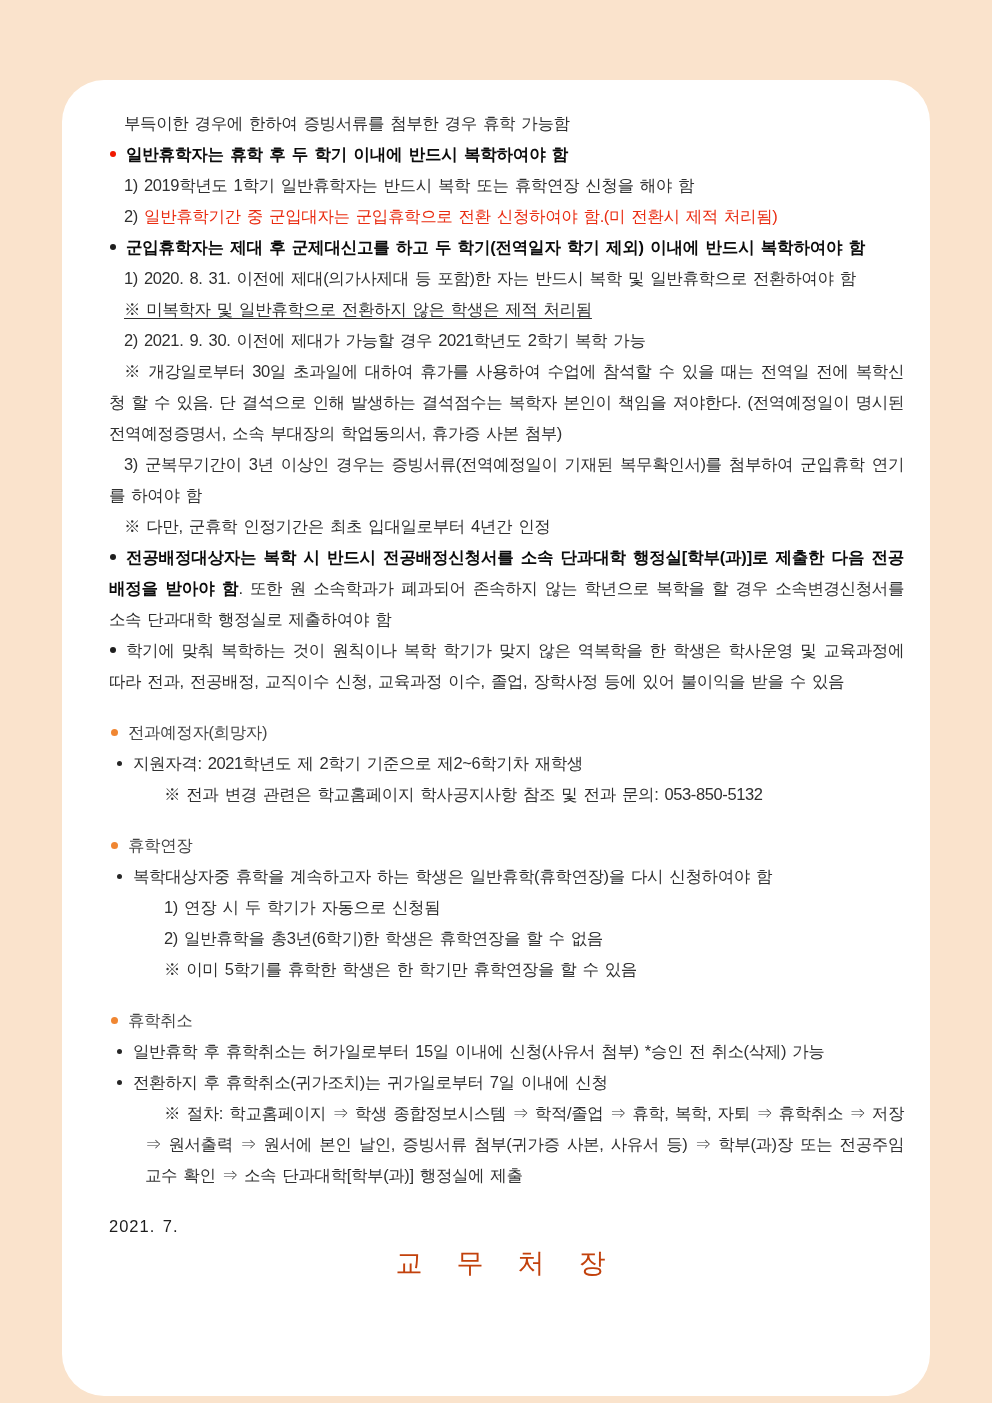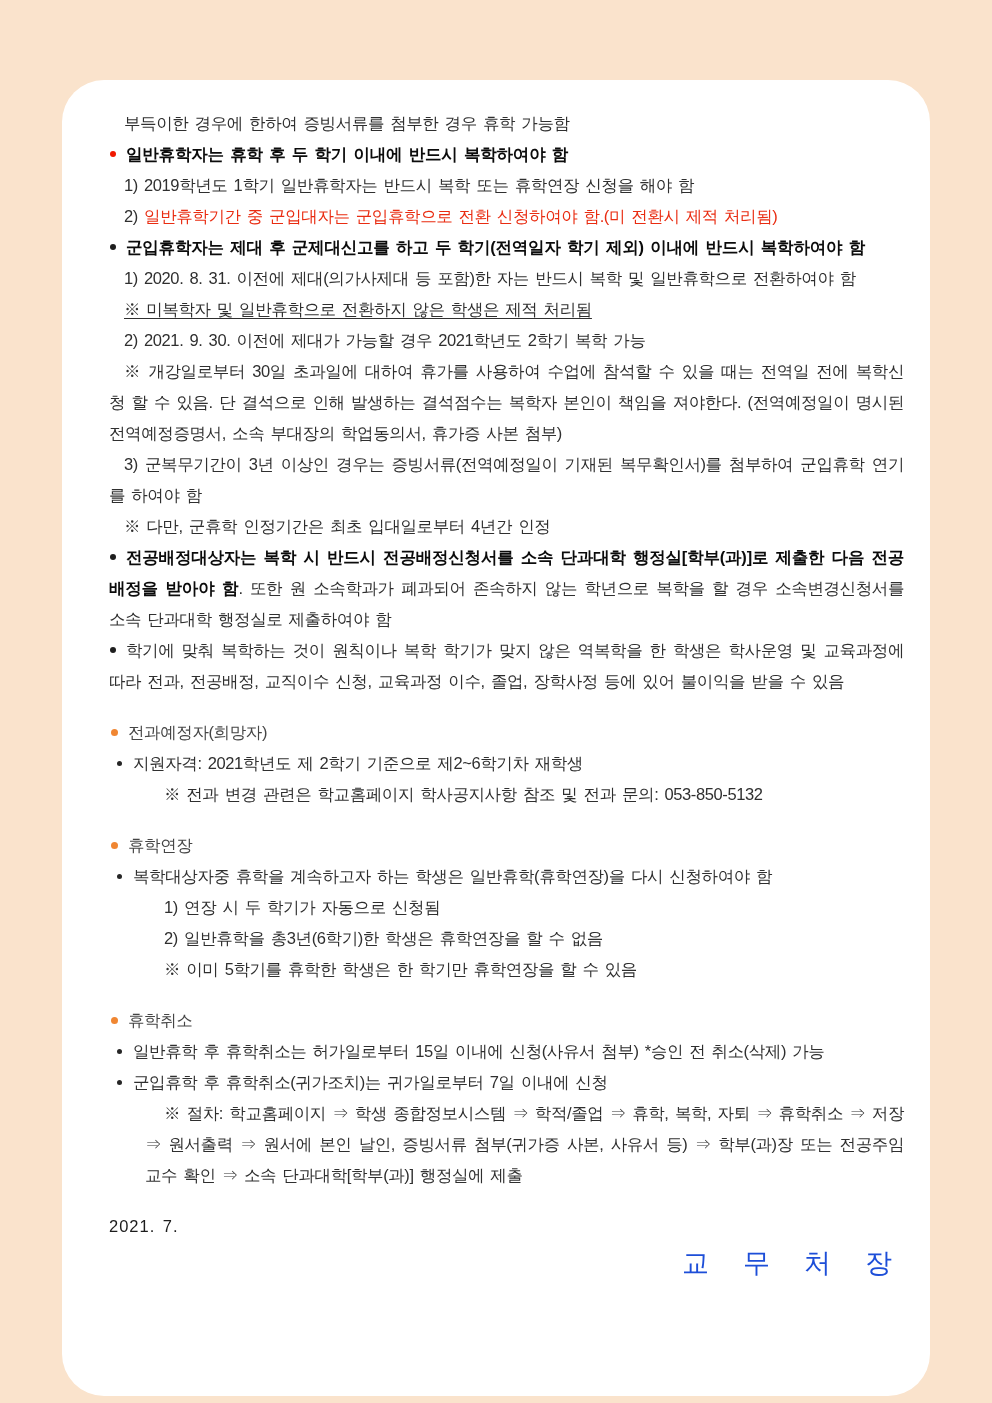--- a/index.html
+++ b/index.html
@@ -30,24 +30,24 @@
     text-align:justify;
   }
   .gap{margin-top:20px;}
   .k-sub{text-indent:15px;}
   .k-bullet{text-indent:1px;}
   .k-section{text-indent:2px;color:#454545;}
   .k-sbullet{text-indent:8px;}
   .k-ssub{text-indent:19px;margin-left:36px;}
   .k-date{text-align:left;text-indent:0;letter-spacing:1px;color:#1c1c1c;}
   .k-signature{
-    text-align:right;text-indent:0;
+    text-align:center;text-indent:0;
     font-family:"Liberation Serif", serif;
     font-size:27px;line-height:42px;
-    letter-spacing:12px;color:#1d4ed8;
+    letter-spacing:12px;color:#c2410c;
   }
   .dot{
     display:inline-block;border-radius:50%;
     vertical-align:middle;margin:-3px 10px 0 0;
   }
   .dot-b{width:6px;height:6px;}
   .dot-s{width:7px;height:7px;}
   .dot-m{width:5px;height:5px;margin-right:11px;}
   .seg-bold{font-weight:bold;color:#0b0b0b;letter-spacing:-0.2px;}
   .seg-underline{text-decoration:underline;text-underline-offset:3px;}
@@ -72,17 +72,17 @@
     <p class="k-section gap"><span class="dot dot-s" style="background: rgb(240, 134, 50);"></span><span>전과예정자(희망자)</span></p>
     <p class="k-sbullet"><span class="dot dot-m" style="background: rgb(38, 38, 38);"></span><span>지원자격: 2021학년도 제 2학기 기준으로 제2~6학기차 재학생</span></p>
     <p class="k-ssub"><span>※ 전과 변경 관련은 학교홈페이지 학사공지사항 참조 및 전과 문의: 053-850-5132</span></p>
     <p class="k-section gap"><span class="dot dot-s" style="background: rgb(240, 134, 50);"></span><span>휴학연장</span></p>
     <p class="k-sbullet"><span class="dot dot-m" style="background: rgb(38, 38, 38);"></span><span>복학대상자중 휴학을 계속하고자 하는 학생은 일반휴학(휴학연장)을 다시 신청하여야 함</span></p>
     <p class="k-ssub"><span>1) 연장 시 두 학기가 자동으로 신청됨</span></p>
     <p class="k-ssub"><span>2) 일반휴학을 총3년(6학기)한 학생은 휴학연장을 할 수 없음</span></p>
     <p class="k-ssub"><span>※ 이미 5학기를 휴학한 학생은 한 학기만 휴학연장을 할 수 있음</span></p>
     <p class="k-section gap"><span class="dot dot-s" style="background: rgb(240, 134, 50);"></span><span>휴학취소</span></p>
     <p class="k-sbullet"><span class="dot dot-m" style="background: rgb(38, 38, 38);"></span><span>일반휴학 후 휴학취소는 허가일로부터 15일 이내에 신청(사유서 첨부) *승인 전 취소(삭제) 가능</span></p>
-    <p class="k-sbullet"><span class="dot dot-m" style="background: rgb(38, 38, 38);"></span><span>군입휴학 후 휴학취소(귀가조치)는 귀가일로부터 7일 이내에 신청</span></p>
+    <p class="k-sbullet"><span class="dot dot-m" style="background: rgb(38, 38, 38);"></span><span>전환하지 후 휴학취소(귀가조치)는 귀가일로부터 7일 이내에 신청</span></p>
     <p class="k-ssub"><span>※ 절차: 학교홈페이지 ⇒ 학생 종합정보시스템 ⇒ 학적/졸업 ⇒ 휴학, 복학, 자퇴 ⇒ 휴학취소 ⇒ 저장 ⇒ 원서출력 ⇒ 원서에 본인 날인, 증빙서류 첨부(귀가증 사본, 사유서 등) ⇒ 학부(과)장 또는 전공주임교수 확인 ⇒ 소속 단과대학[학부(과)] 행정실에 제출</span></p>
     <p class="k-date gap"><span>2021. 7.</span></p>
     <p class="k-signature"><span>교 무 처 장</span></p>
   </div>
 
 </body></html>

